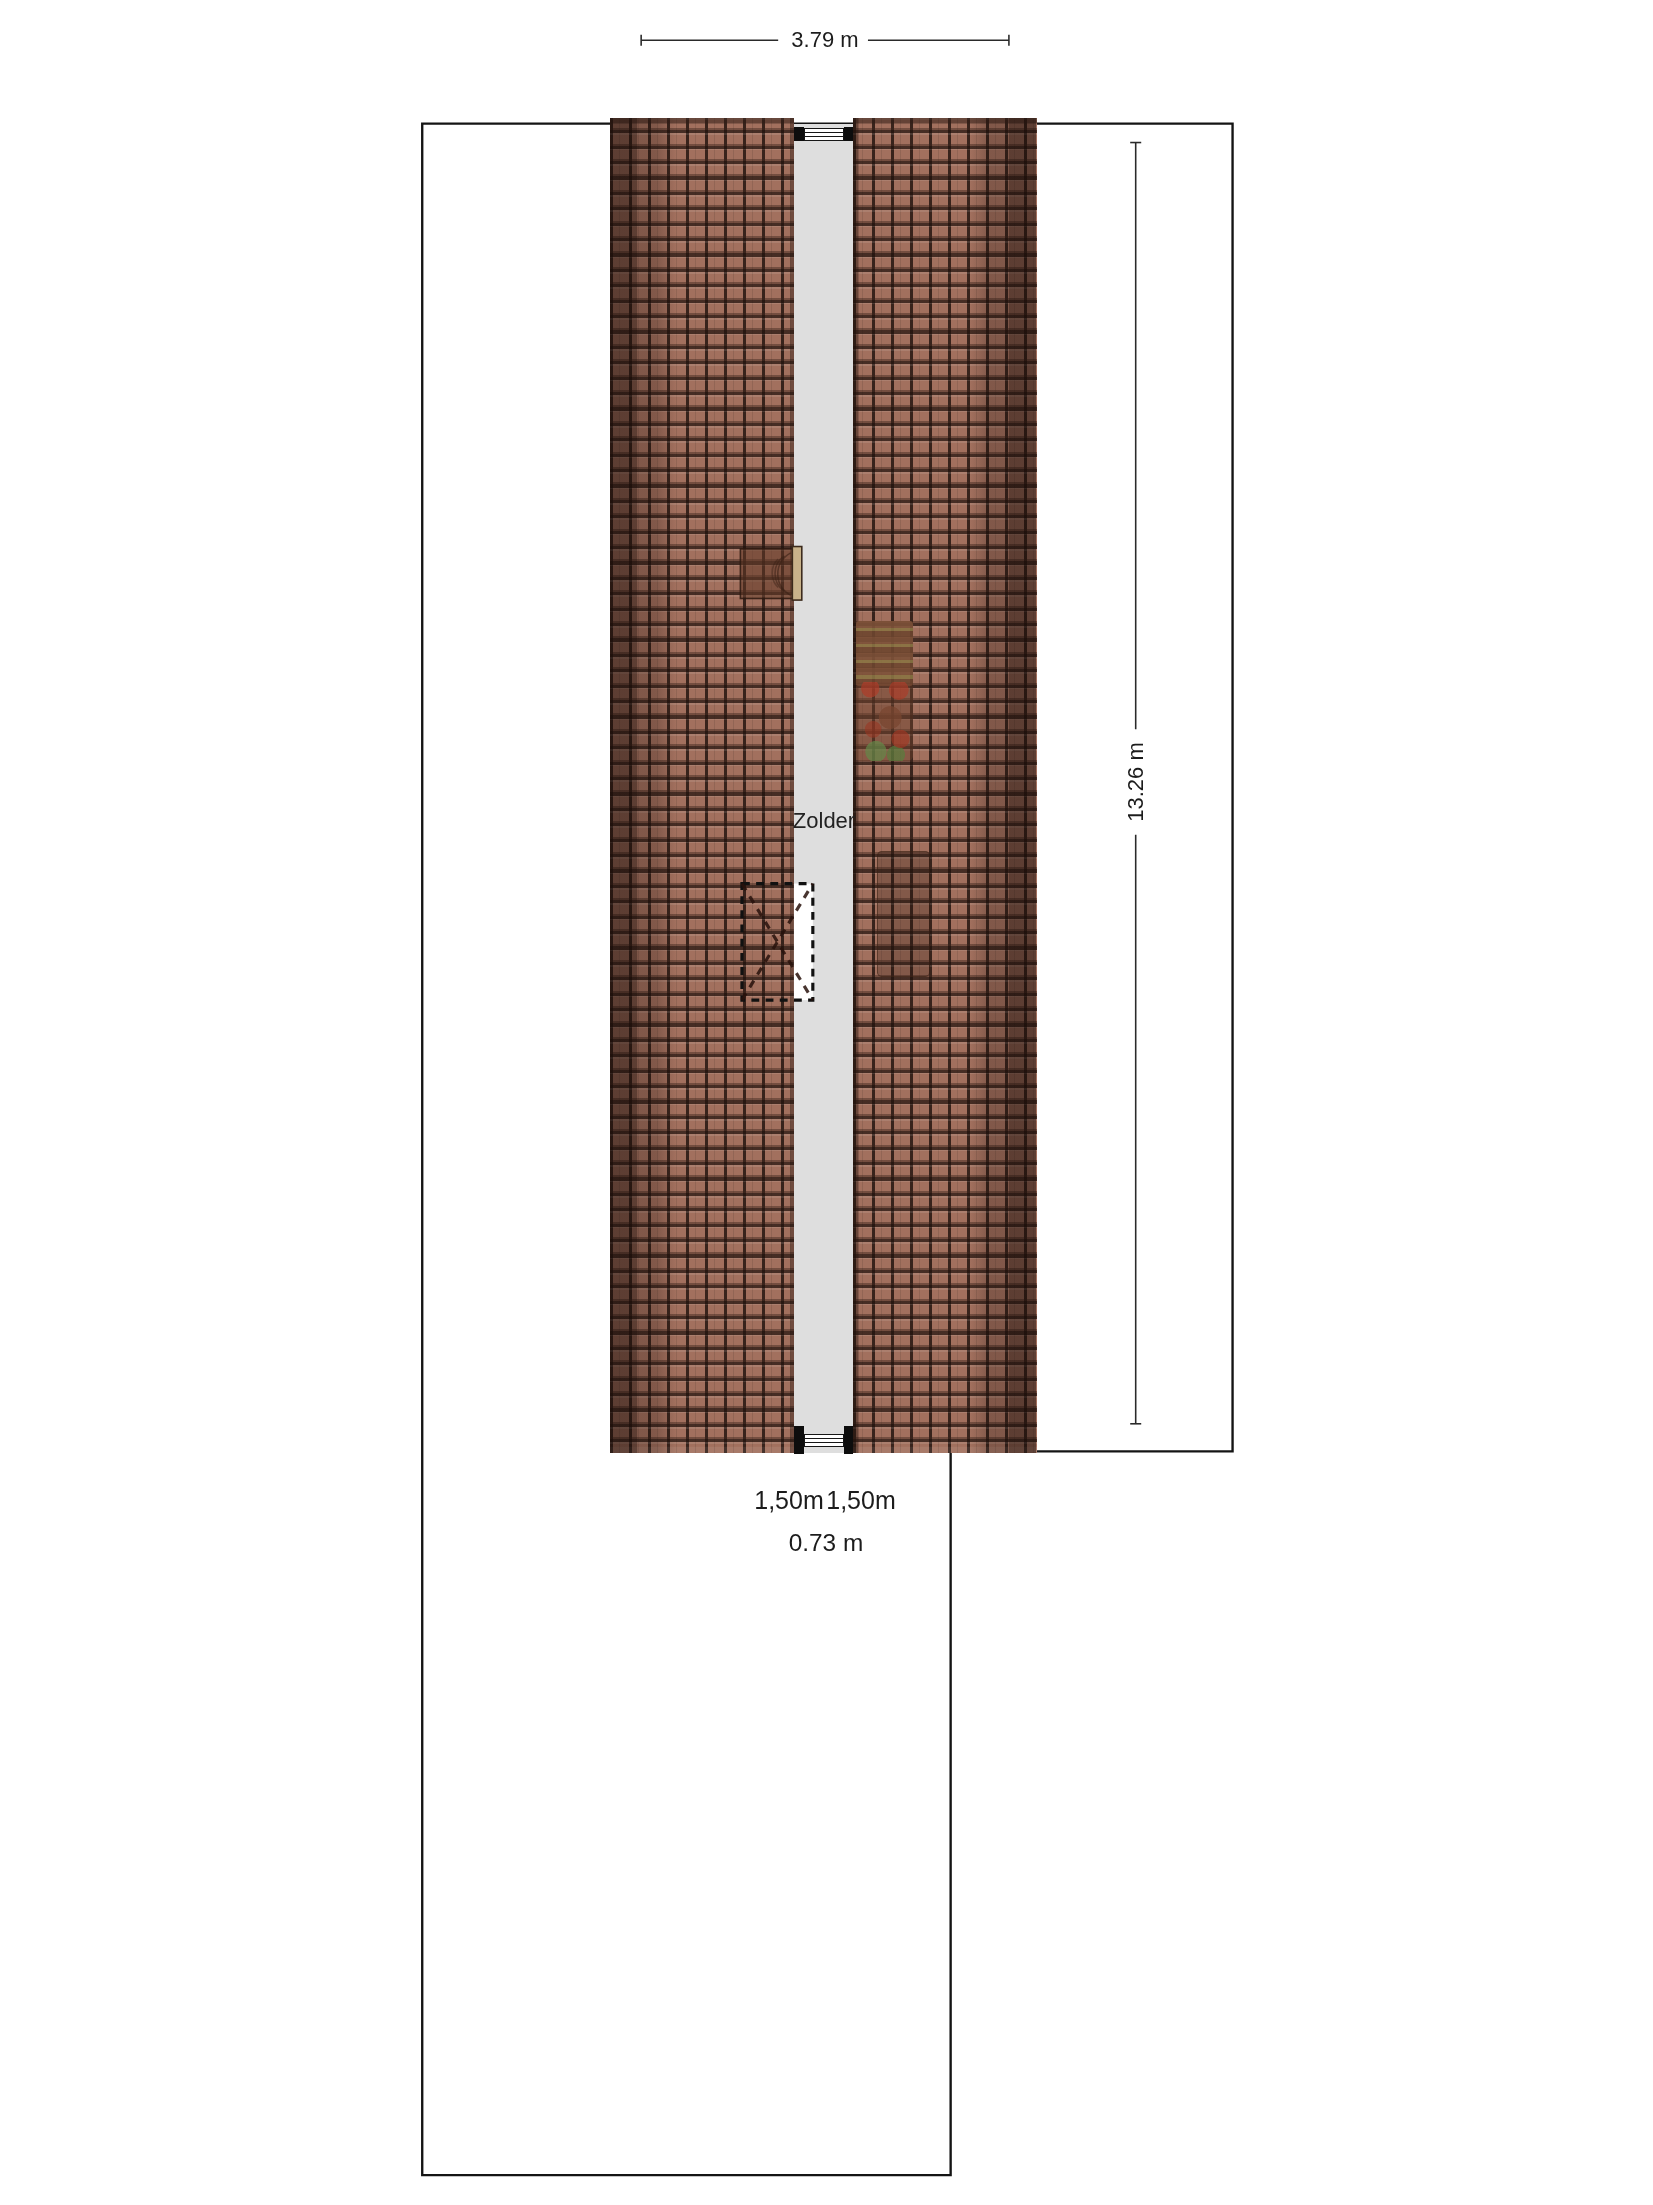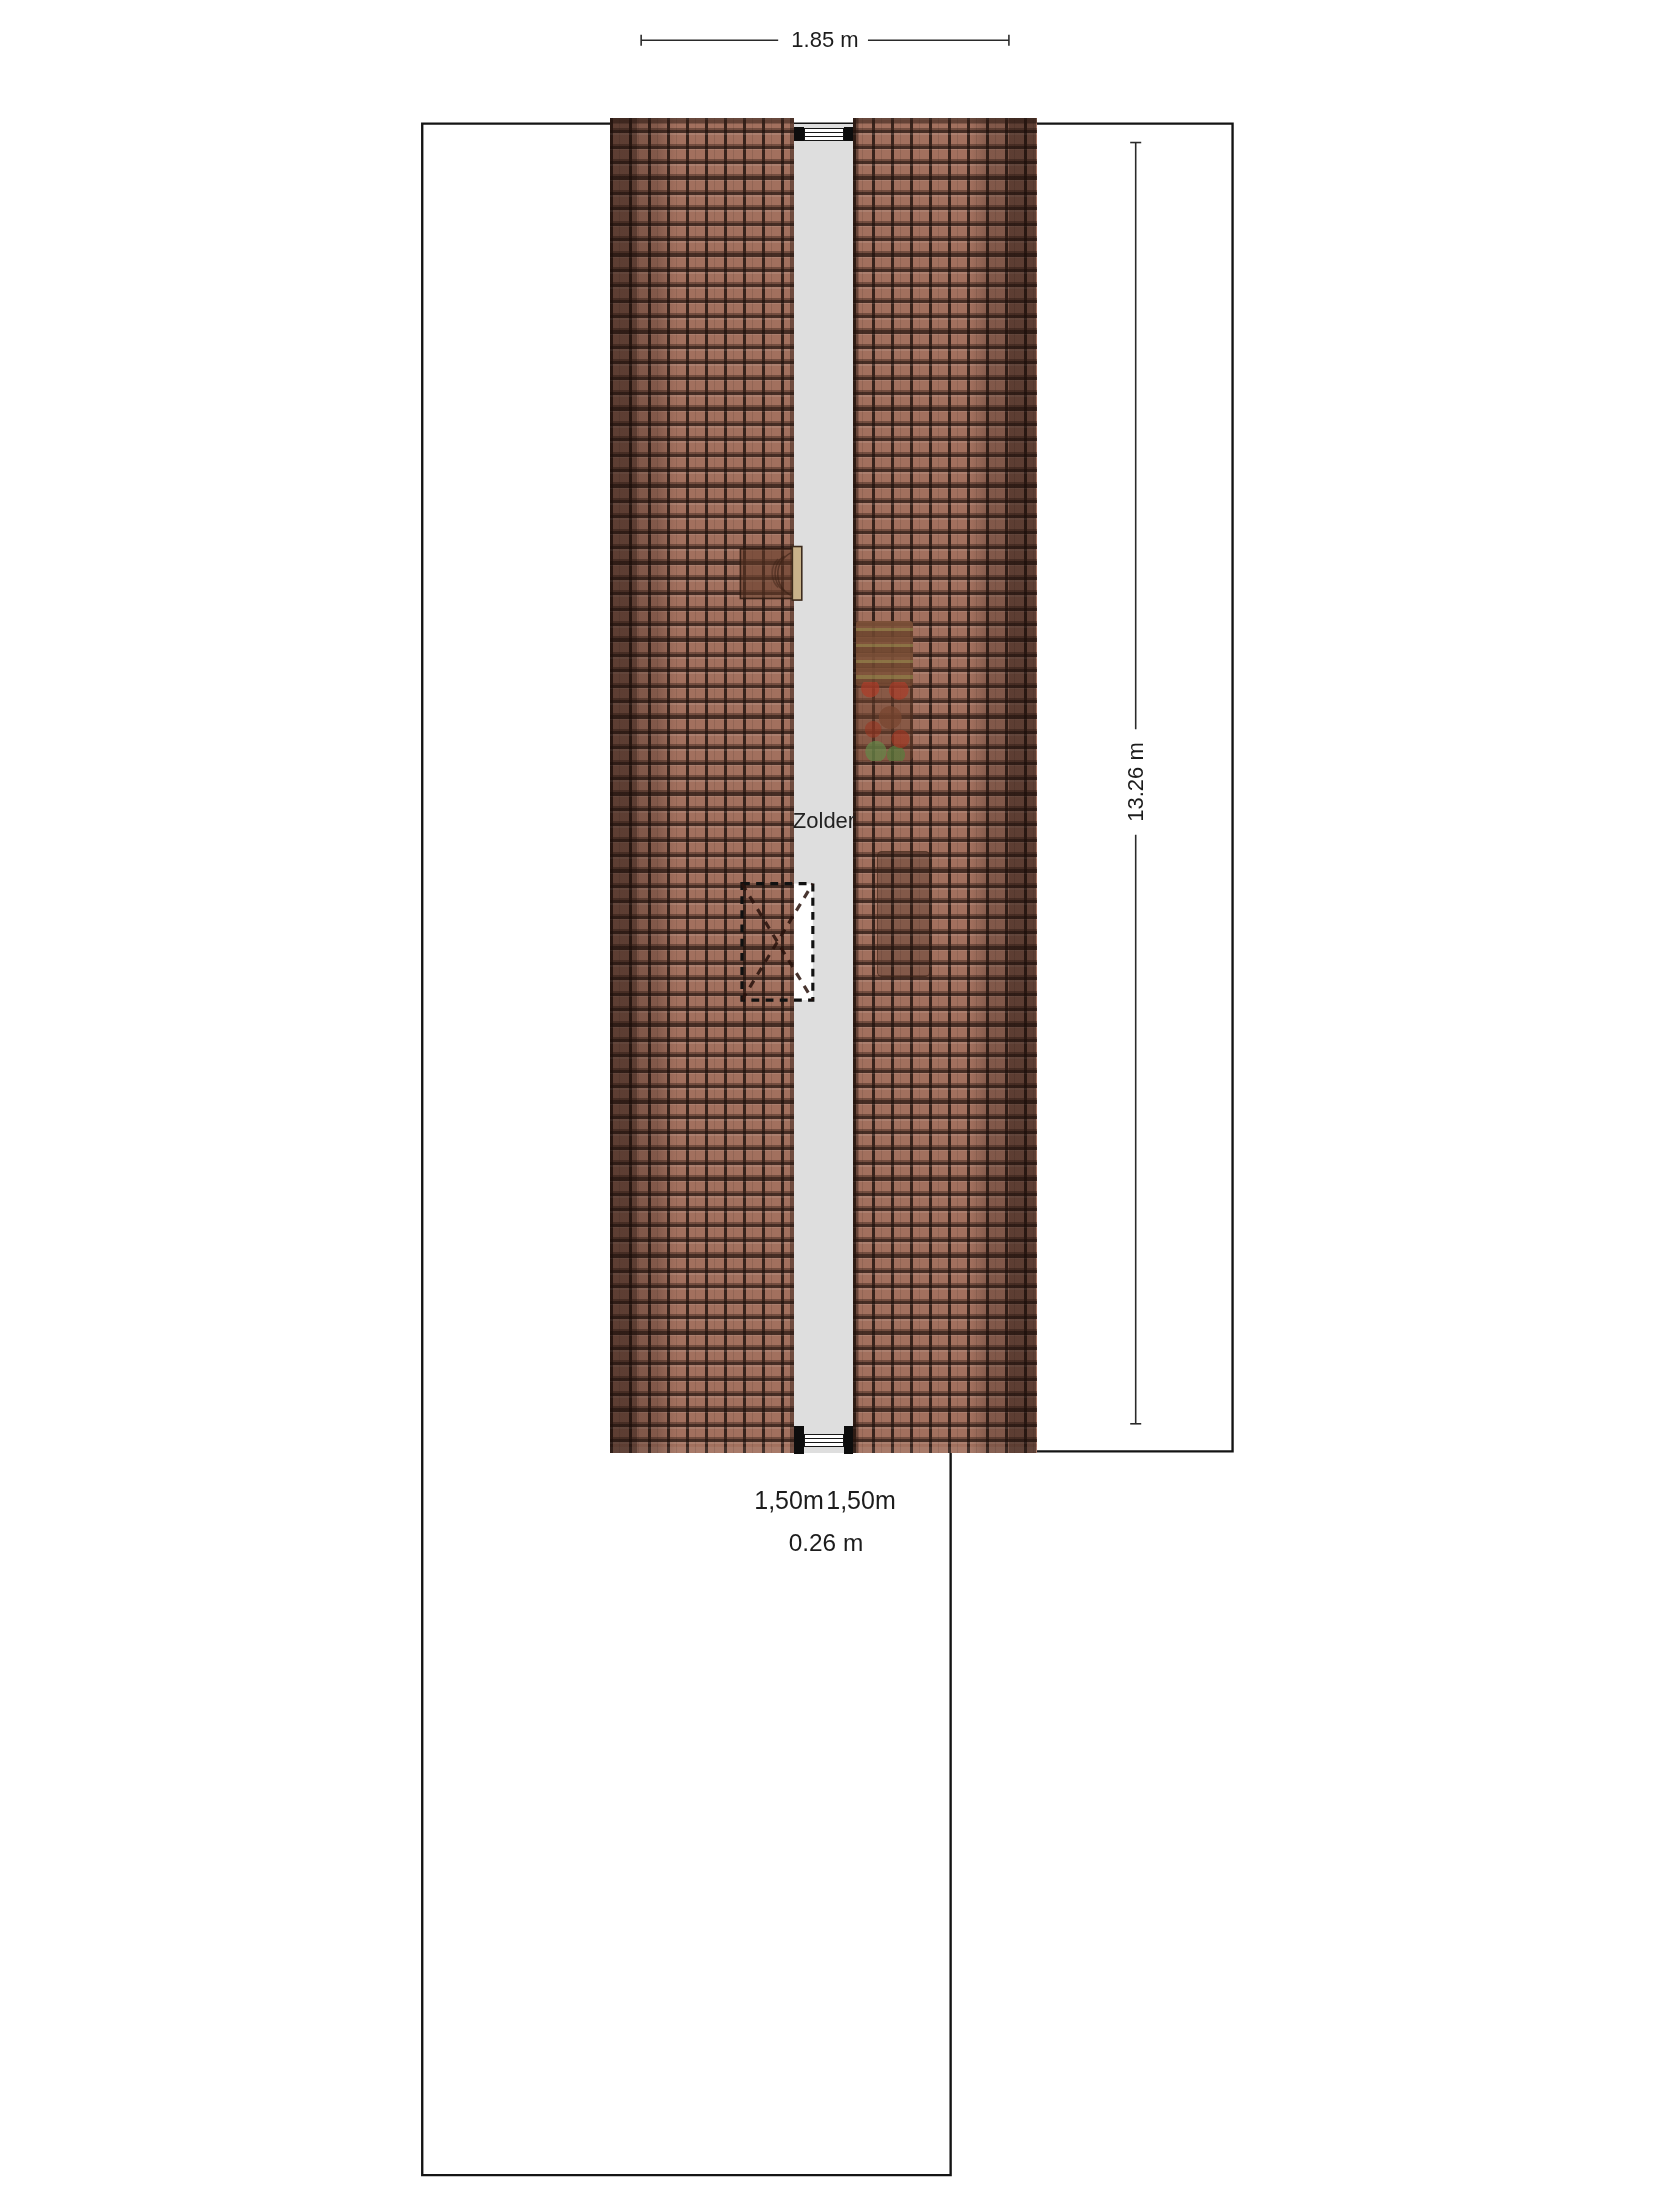--- a/index.html
+++ b/index.html
@@ -130,21 +130,21 @@
     </g>
 
     <g>
       <rect x="1008" y="1122" width="24" height="148" fill="#ffffff"></rect>
       <rect x="942" y="1122" width="90" height="148" fill="none" stroke="#111111" stroke-width="4" stroke-dasharray="10 8"></rect>
       <line x1="942" y1="1122" x2="1032" y2="1270" stroke="rgba(40,18,12,0.85)" stroke-width="4" stroke-dasharray="10 9"></line>
       <line x1="942" y1="1270" x2="1032" y2="1122" stroke="rgba(40,18,12,0.85)" stroke-width="4" stroke-dasharray="10 9"></line>
     </g>
   </svg>
 
-  <span class="lbl dim" style="left:825px;top:40px;">1.85 m</span>
+  <span class="lbl dim" style="left:825px;top:40px;">3.79 m</span>
   <span class="lbl dim rot" style="left:1136px;top:782px;">13.26 m</span>
   <span class="lbl room" style="left:824px;top:821px;">Zolder</span>
   <span class="lbl knee" style="left:789px;top:1500px;">1,50m</span>
   <span class="lbl knee" style="left:861px;top:1500px;">1,50m</span>
-  <span class="lbl eave" style="left:826px;top:1543px;">0.26 m</span>
+  <span class="lbl eave" style="left:826px;top:1543px;">0.73 m</span>
 
 </div>
 
 
 </body></html>

